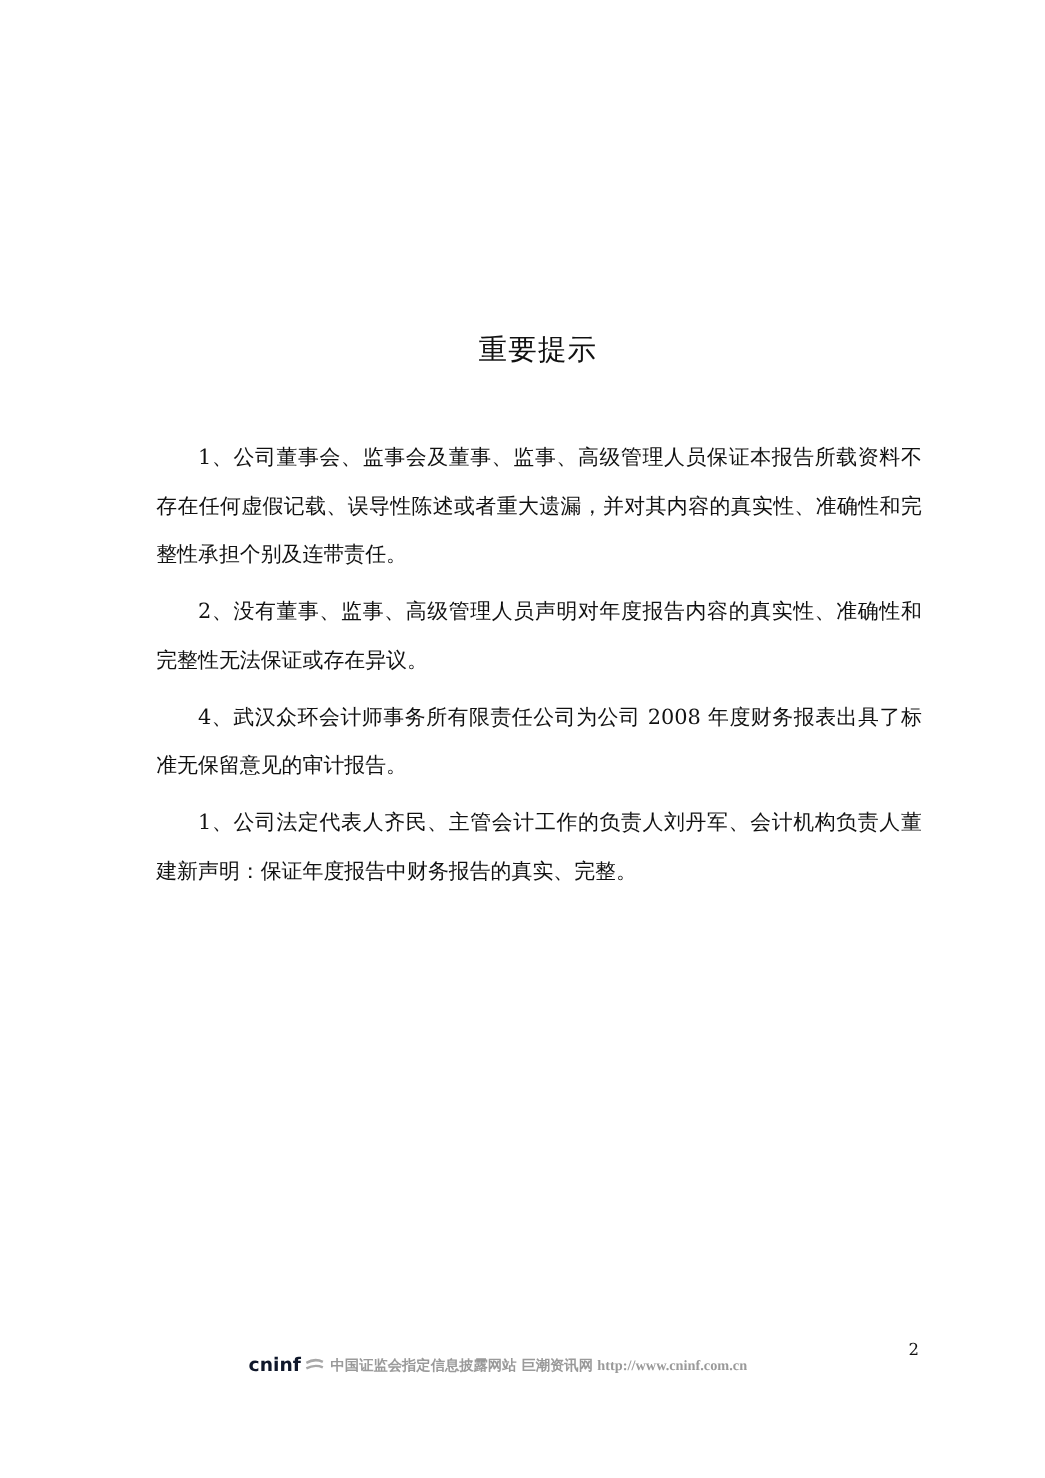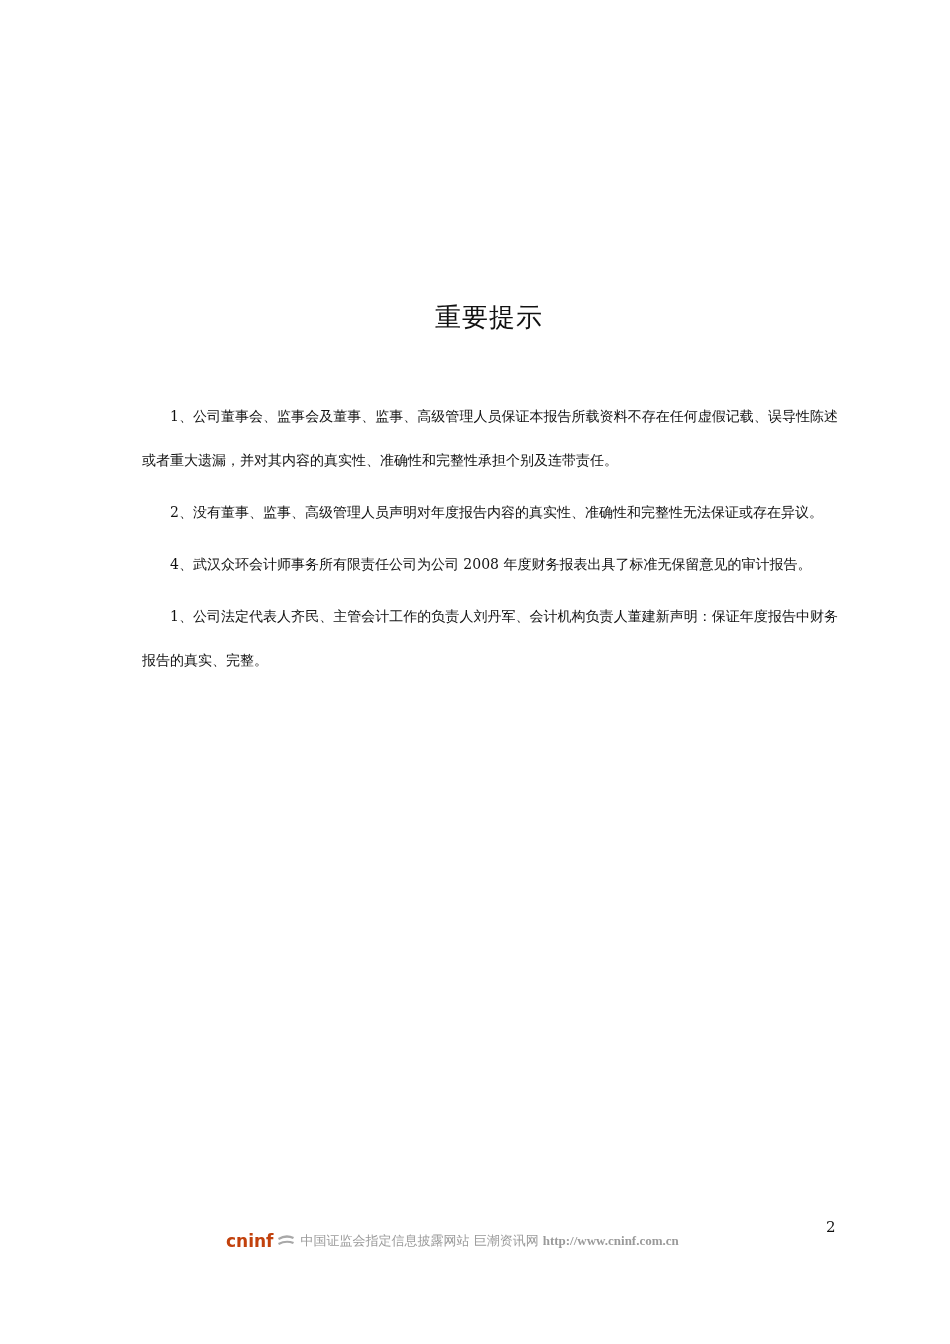--- a/index.html
+++ b/index.html
@@ -1,28 +1,28 @@
 <!DOCTYPE html>
 <html><head>
 <meta charset="utf-8">
 <style>
   html, body { margin: 0; padding: 0; background: #ffffff; }
   body { width: 950px; height: 1344px; position: relative; overflow: hidden;
          font-family: "DejaVu Serif", "Liberation Serif", serif; color: #111; }
   .title { position: absolute; top: 300px; left: 0; width: 978px; text-align: center;
            font-size: 26px; letter-spacing: 1px; }
   .body-text { position: absolute; left: 142px; top: 394px; width: 696px;
-               font-size: 14px; line-height: 44px; }
+               font-size: 19px; line-height: 44px; }
   .para { text-indent: 2em; margin: 0 0 8px 0; text-align: justify; }
   .page-num { position: absolute; top: 1218px; left: 826px; font-size: 15px; }
   .footer { position: absolute; top: 1231px; left: 226px; display: flex; align-items: center;
             color: #9a9a9a; font-size: 13px; white-space: nowrap; }
-  .logo-text { font-family: "DejaVu Sans", sans-serif; font-weight: bold; font-size: 17px; color: #c2410c; }
+  .logo-text { font-family: "DejaVu Sans", sans-serif; font-weight: bold; font-size: 17px; color: #0f172a; }
   .logo-icon { width: 20px; height: 16px; margin: 0 5px 0 2px; }
-  .footer-cn { font-weight: normal; margin-right: 4px; }
+  .footer-cn { font-weight: bold; margin-right: 4px; }
   .footer-url { font-family: "Liberation Serif", serif; font-weight: bold; font-size: 13px; }
 </style>
 </head>
 <body>
 
 <div class="title">重要提示</div>
 
 <div class="body-text">
   <p class="para">1、公司董事会、监事会及董事、监事、高级管理人员保证本报告所载资料不存在任何虚假记载、误导性陈述或者重大遗漏，并对其内容的真实性、准确性和完整性承担个别及连带责任。</p>
   <p class="para">2、没有董事、监事、高级管理人员声明对年度报告内容的真实性、准确性和完整性无法保证或存在异议。</p>

